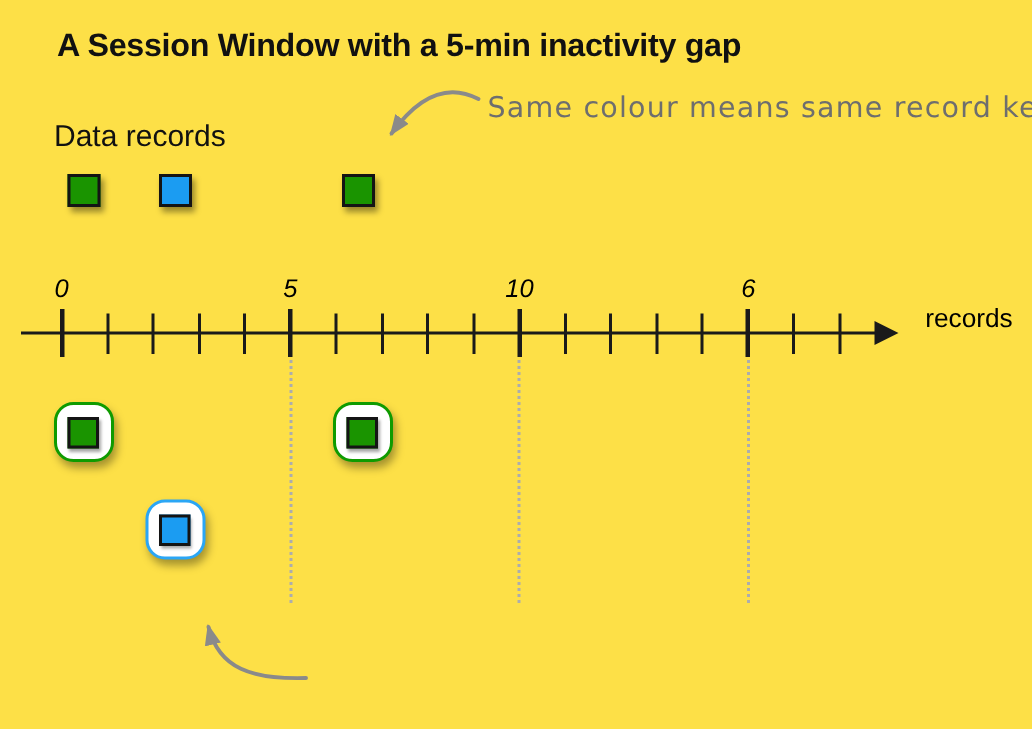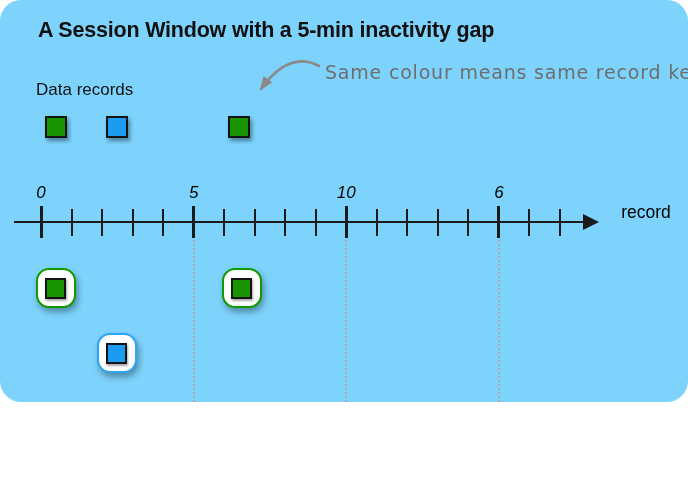--- a/index.html
+++ b/index.html
@@ -1,37 +1,36 @@
 <!DOCTYPE html>
 <html><head>
 <meta charset="utf-8">
 <style>
   html, body { margin: 0; padding: 0; background: #ffffff; }
   #canvas {
     position: relative;
     width: 688px;
-    height: 402px;
-    background: #7dd3fc;
+    height: 486px;
+    background: #fde047;
     overflow: hidden;
     font-family: "Liberation Sans", sans-serif;
-    border-radius: 21px;
   }
   .abs { position: absolute; }
 
   #title {
     left: 38px; top: 18px;
     font-size: 21.5px;
     font-weight: bold;
     color: #111;
     letter-spacing: -0.2px;
     white-space: nowrap;
   }
   #records-label {
     left: 36px; top: 80px;
-    font-size: 17px;
+    font-size: 20px;
     color: #111;
     white-space: nowrap;
   }
   .handwriting {
     font-size: 19px;
     color: #6e6e6e;
     letter-spacing: 0.8px;
     white-space: nowrap;
     font-family: "DejaVu Sans", sans-serif;
   }
@@ -143,21 +142,21 @@
       <div class="tick" style="left: 559.01px; top: 209px; width: 2px; height: 27px;"></div>
     </div>
   <div id="tick-labels-layer">
       <div class="tick-label" style="left: 19px;">0</div>
       <div class="tick-label" style="left: 171.65px;">5</div>
       <div class="tick-label" style="left: 324.3px;">10</div>
       <div class="tick-label" style="left: 476.95px;">6</div>
     </div>
 
   <div id="stream-time-label" class="abs">
-    <div>record</div>
+    <div>records</div>
   </div>
 
   <div id="dotted-layer">
       <div class="dotted-line" style="left: 192.65px;"></div>
       <div class="dotted-line" style="left: 345.3px;"></div>
       <div class="dotted-line" style="left: 497.95px;"></div>
     </div>
 
   <div id="windows-layer">
       <div class="session-window" style="left: 35.765px; top: 268px; border-color: rgb(15, 155, 0);">

